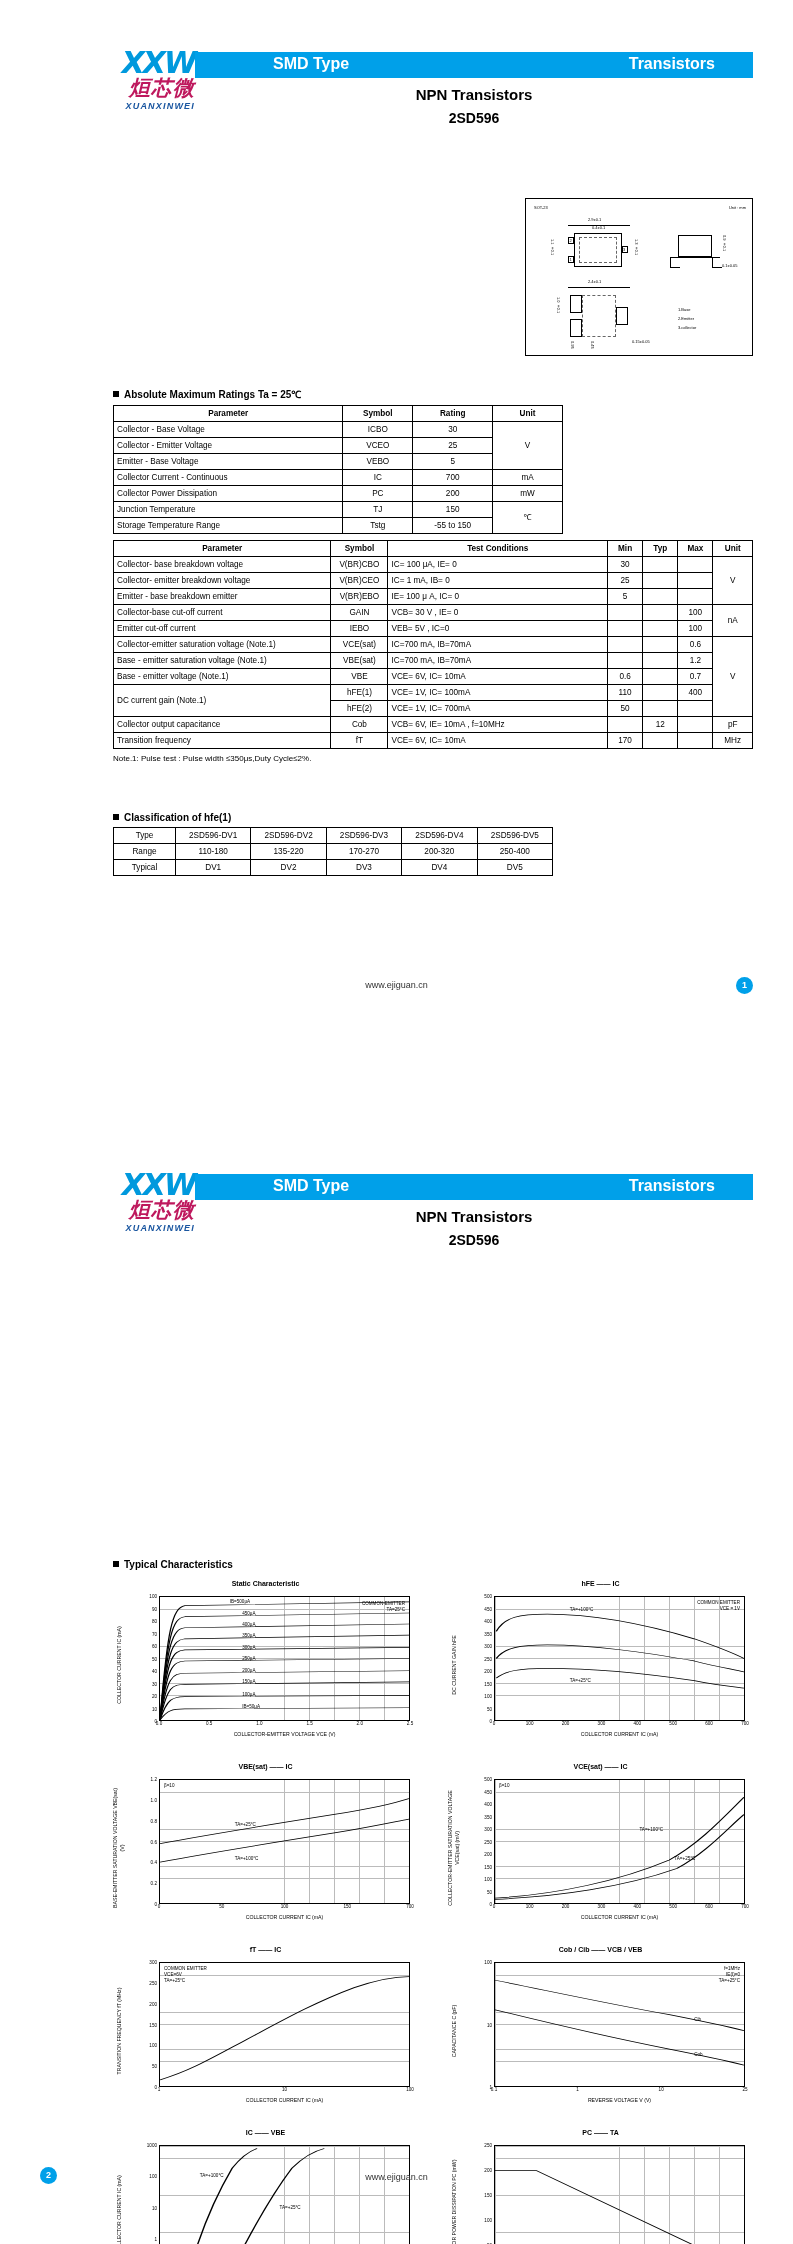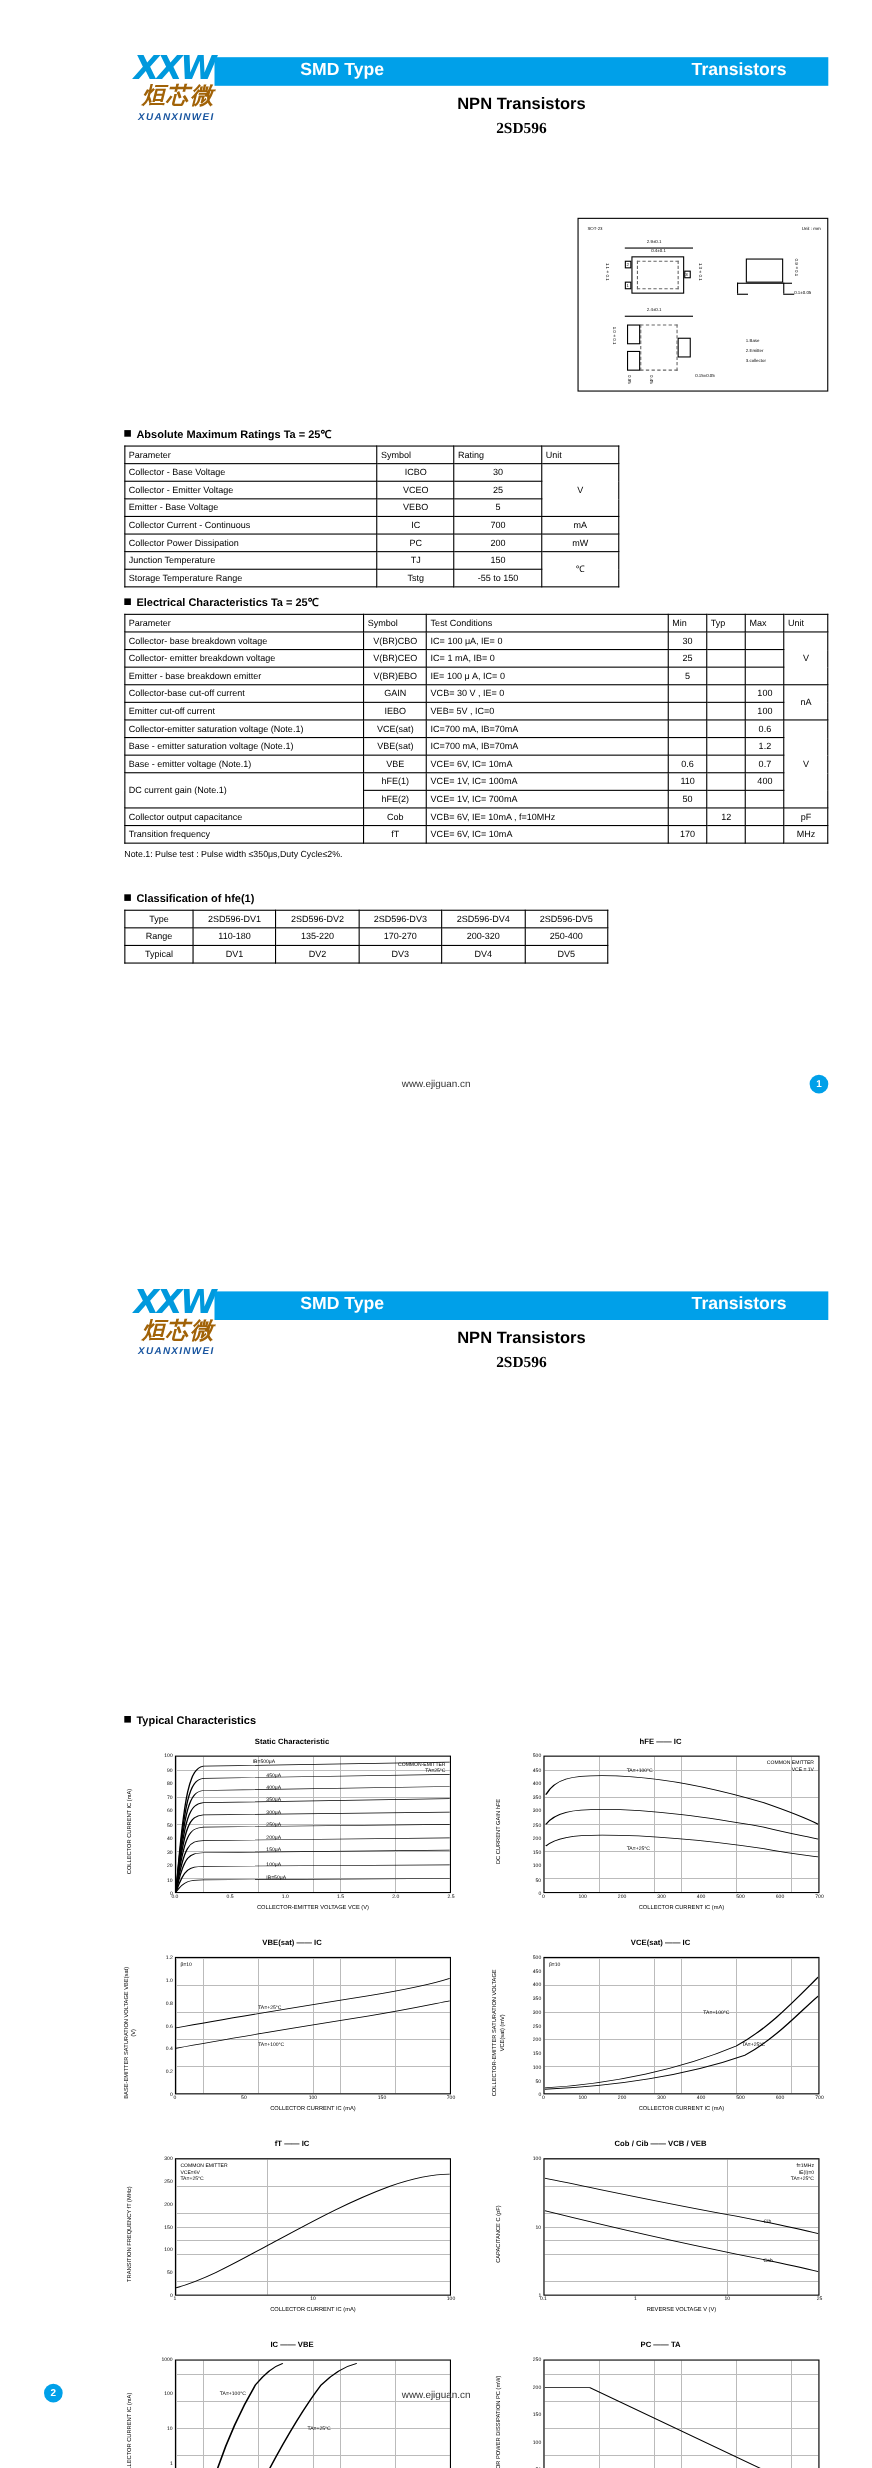--- a/index.html
+++ b/index.html
@@ -38,21 +38,21 @@
     font-size: 30px;
     letter-spacing: -2px;
     color: #0099dd;
     font-weight: bold;
     line-height: 26px;
     font-family: "DejaVu Sans", sans-serif;
   }
   .logo-cn {
     font-size: 21px;
     font-weight: bold;
-    color: #a16207;
+    color: #be185d;
     line-height: 24px;
     letter-spacing: 1px;
   }
   .logo-en {
     font-size: 9px;
     letter-spacing: 1.2px;
     color: #1a56a0;
     font-weight: bold;
     margin-top: 1px;
   }
@@ -79,21 +79,20 @@
     font-weight: bold;
   }
   .title2 {
     position: absolute;
     left: 155px;
     right: 0;
     top: 68px;
     text-align: center;
     font-size: 14px;
     font-weight: bold;
-    font-family: Liberation Serif, serif;
   }
 
   
   .sec {
     font-size: 10px;
     font-weight: bold;
     margin: 0 0 4px 0;
   }
   .sec:before {
     content: "";
@@ -145,21 +144,21 @@
     font-size: 8.2px;
     width: 100%;
   }
   table.d td, table.d th {
     border: 1px solid #000;
     padding: 2px 3px;
     height: 15px;
     font-weight: normal;
     line-height: 11px;
   }
-  table.d th { text-align: left; font-weight: normal; }
+  table.d th { text-align: center; font-weight: bold; }
   .c { text-align: center; }
   .l { text-align: left; }
 
   .note {
     font-size: 8px;
   }
 
   
   .foot {
     position: absolute;
@@ -354,21 +353,20 @@
       <tr>
         <td class="l">Storage Temperature Range</td>
         <td class="c">Tstg</td>
         <td class="c">-55 to 150</td>
       </tr>
     </tbody>
       </table>
   </div>
 
   <div class="tblwrap" style="left:113px; top:540px; width:640px;">
-    <div class="sec">Electrical Characteristics Ta = 25℃</div>
     <table class="d">
       <tbody>
           <tr>
         <th class="c" style="width:198px">Parameter</th>
         <th class="c" style="width:52px">Symbol</th>
         <th class="c" style="width:200px">Test Conditions</th>
         <th class="c" style="width:32px">Min</th>
         <th class="c" style="width:32px">Typ</th>
         <th class="c" style="width:32px">Max</th>
         <th class="c" style="width:36px">Unit</th>

